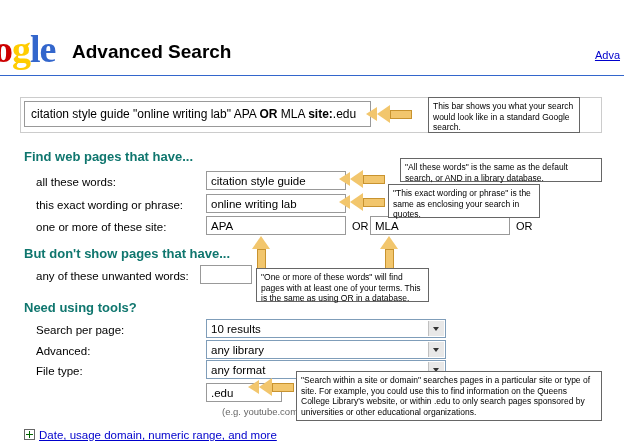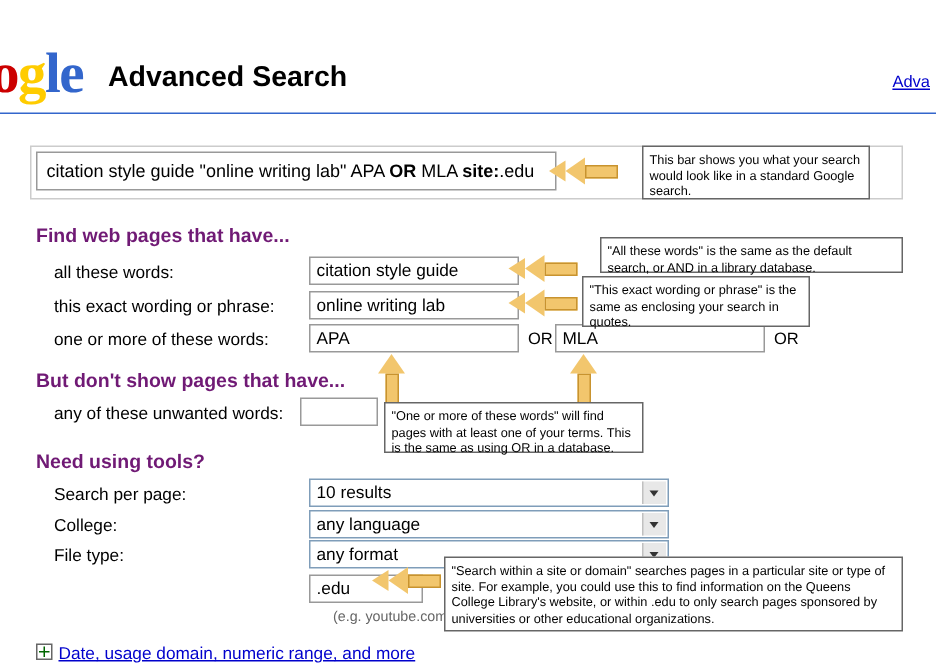--- a/index.html
+++ b/index.html
@@ -80,21 +80,21 @@
     left: 20px; top: 66px;
     width: 580px;
     height: 34px;
     border: 1px solid #cccccc;
   }
   
   .section-head {
     position: absolute;
     font-size: 13px;
     font-weight: bold;
-    color: #701a75;
+    color: #0f766e;
   }
   .field-label {
     position: absolute;
     font-size: 11.5px;
     color: #000000;
     text-align: left;
   }
   .text-input {
     position: absolute;
     box-sizing: border-box;
@@ -262,21 +262,21 @@
   <div class="callout" style="left:428px; top:66px; width:152px; height:36px;">This bar shows you what your search would look like in a standard Google search.</div>
 
   <div class="section-head" style="left:24px; top:118px;">Find web pages that have...</div>
 
   <div class="field-label" style="left:36px; top:145px;">all these words:</div>
   <div class="text-input" style="left:206px; top:140px; width:140px;">citation style guide</div>
 
   <div class="field-label" style="left:36px; top:168px;">this exact wording or phrase:</div>
   <div class="text-input" style="left:206px; top:163px; width:140px;">online writing lab</div>
 
-  <div class="field-label" style="left:36px; top:190px;">one or more of these words:</div>
+  <div class="field-label" style="left:36px; top:190px;">one or more of these site:</div>
   <div class="text-input" style="left:206px; top:185px; width:140px;">APA</div>
   <div class="or-text" style="left:352px; top:189px;">OR</div>
   <div class="text-input" style="left:370px; top:185px; width:140px;">MLA</div>
   <div class="or-text" style="left:516px; top:189px;">OR</div>
 
   <div class="arr-shaft-h" style="left:363px; top:144px; width:22px;"></div>
   <div class="arr-head-left" style="left:350px; top:139px;"></div>
 
   <div class="arr-shaft-h" style="left:363px; top:167px; width:22px;"></div>
   <div class="arr-head-left" style="left:350px; top:162px;"></div>
@@ -298,23 +298,23 @@
   <div class="text-input" style="left:200px; top:234px; width:52px;"></div>
 
   <div class="section-head" style="left:24px; top:269px;">Need using tools?</div>
 
   <div class="field-label" style="left:36px; top:293px;">Search per page:</div>
   <div class="select" style="left:206px; top:288px; width:240px;">
     <span>10 results</span>
     <span class="arrow-box"></span>
   </div>
 
-  <div class="field-label" style="left:36px; top:314px;">College:</div>
+  <div class="field-label" style="left:36px; top:314px;">Advanced:</div>
   <div class="select" style="left:206px; top:309px; width:240px;">
-    <span>any language</span>
+    <span>any library</span>
     <span class="arrow-box"></span>
   </div>
 
   <div class="field-label" style="left:36px; top:334px;">File type:</div>
   <div class="select" style="left:206px; top:329px; width:240px;">
     <span>any format</span>
     <span class="arrow-box"></span>
   </div>
 
   <div class="text-input" style="left:206px; top:352px; width:76px;">.edu</div>

